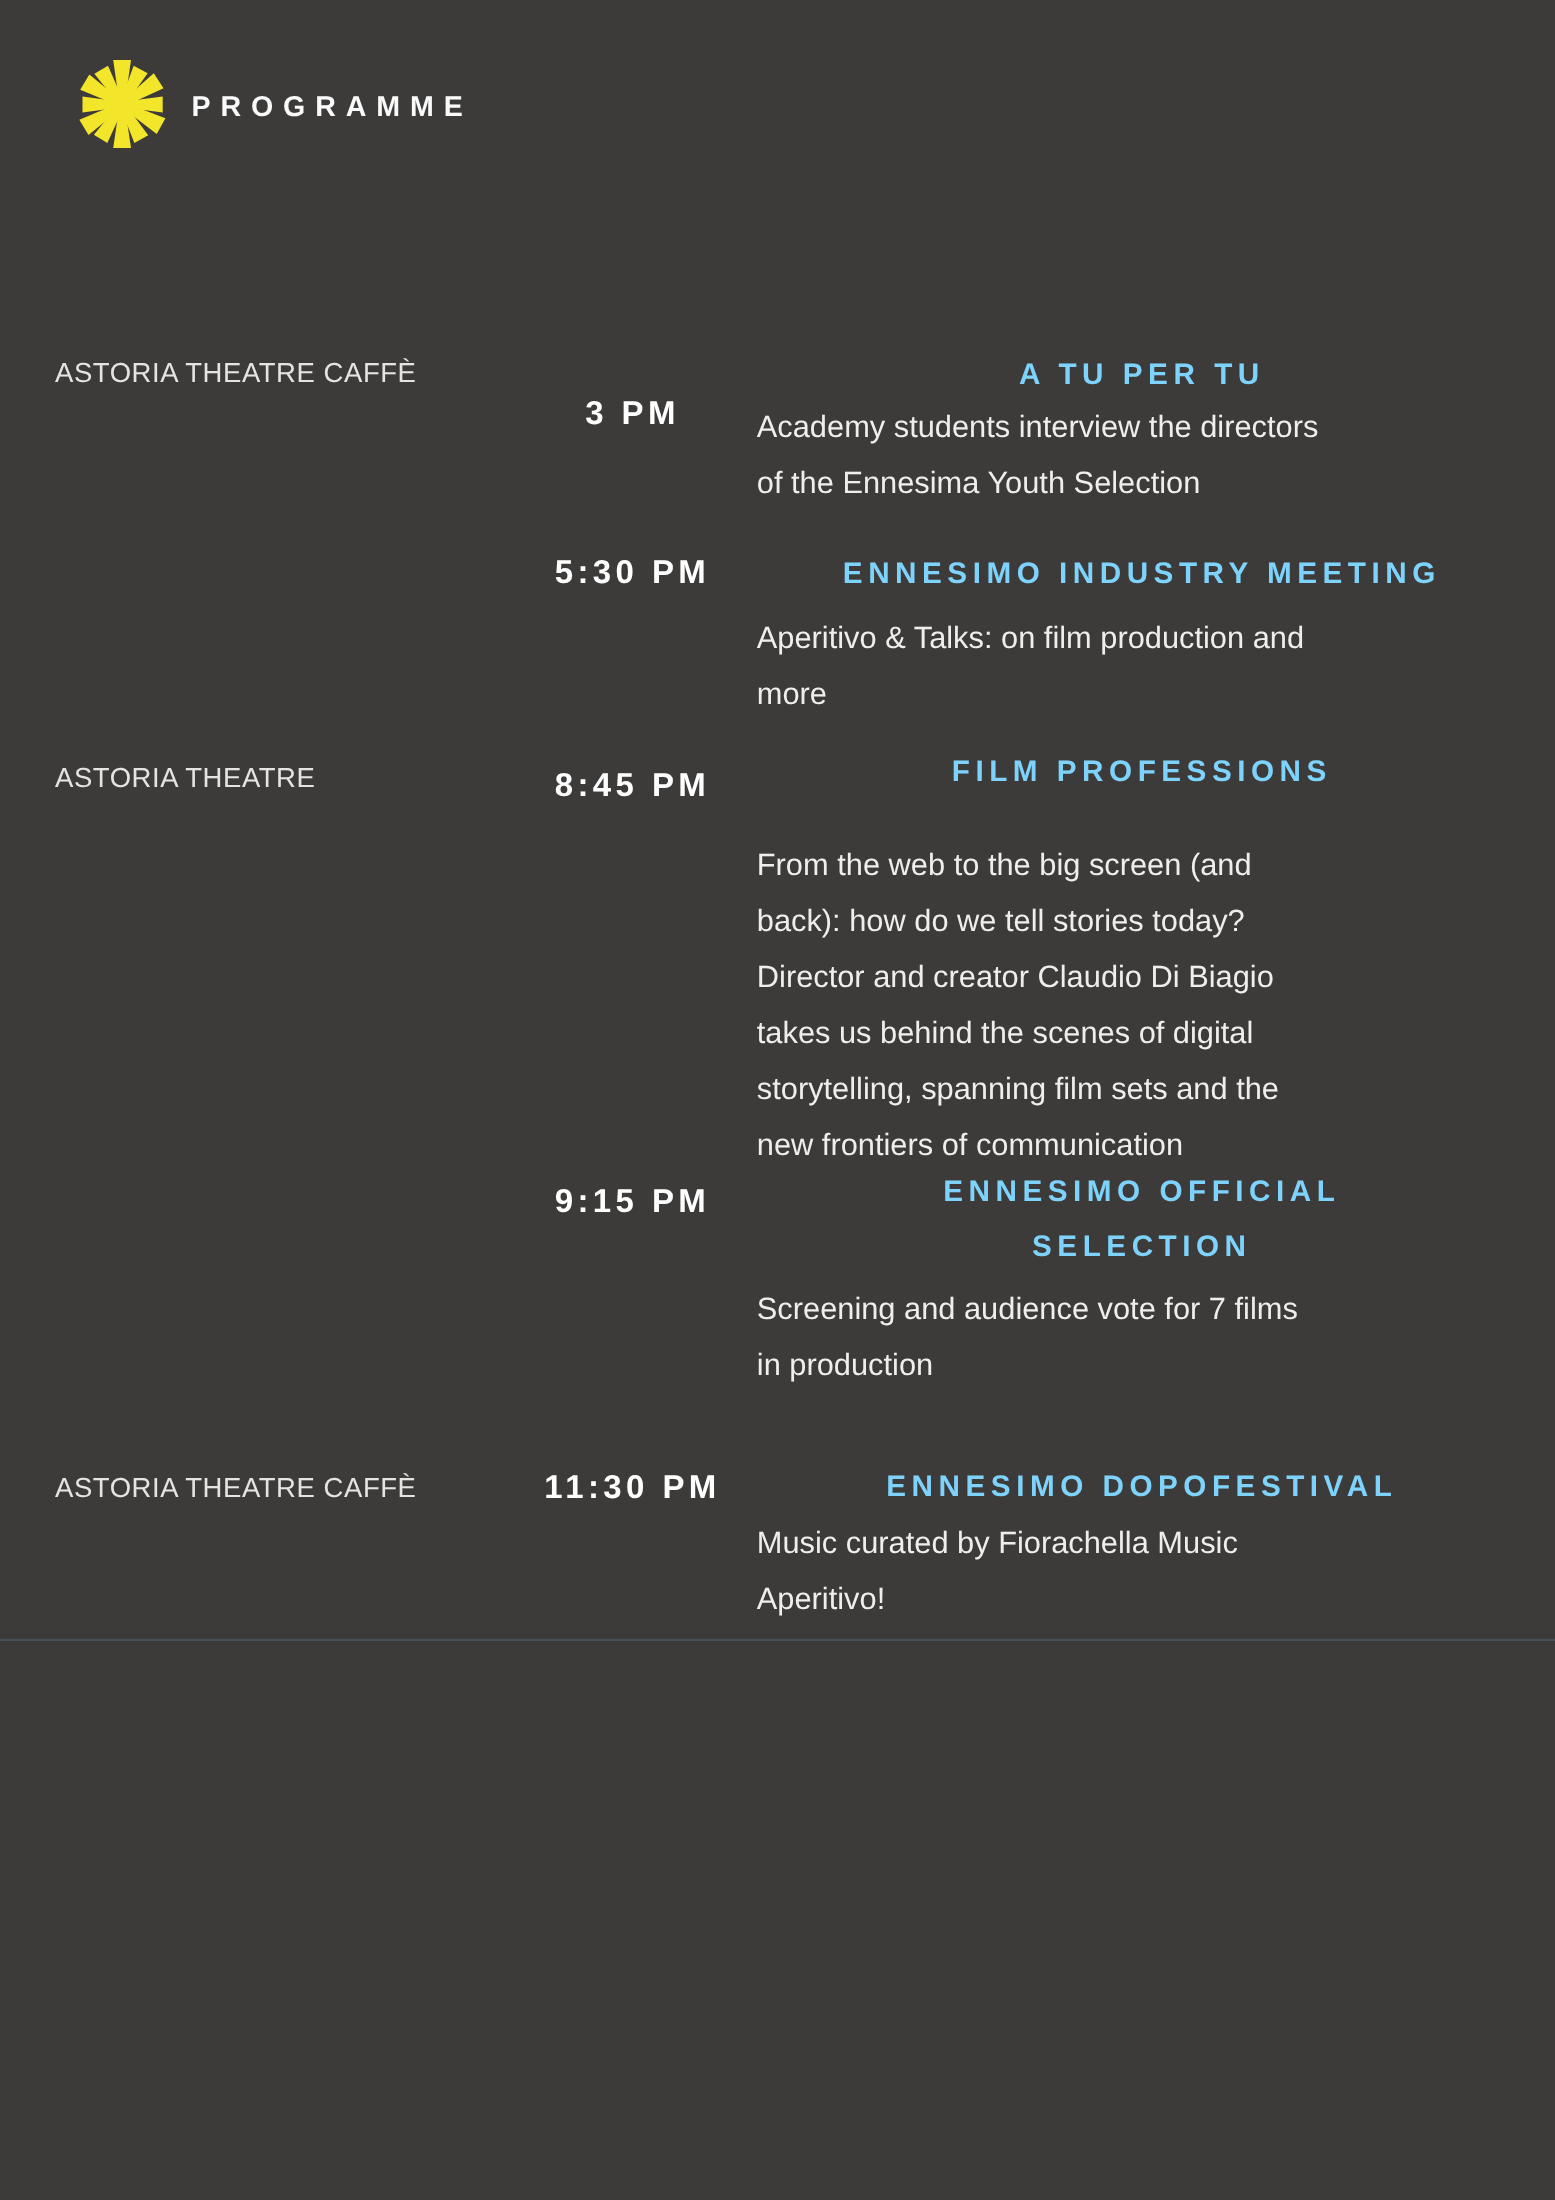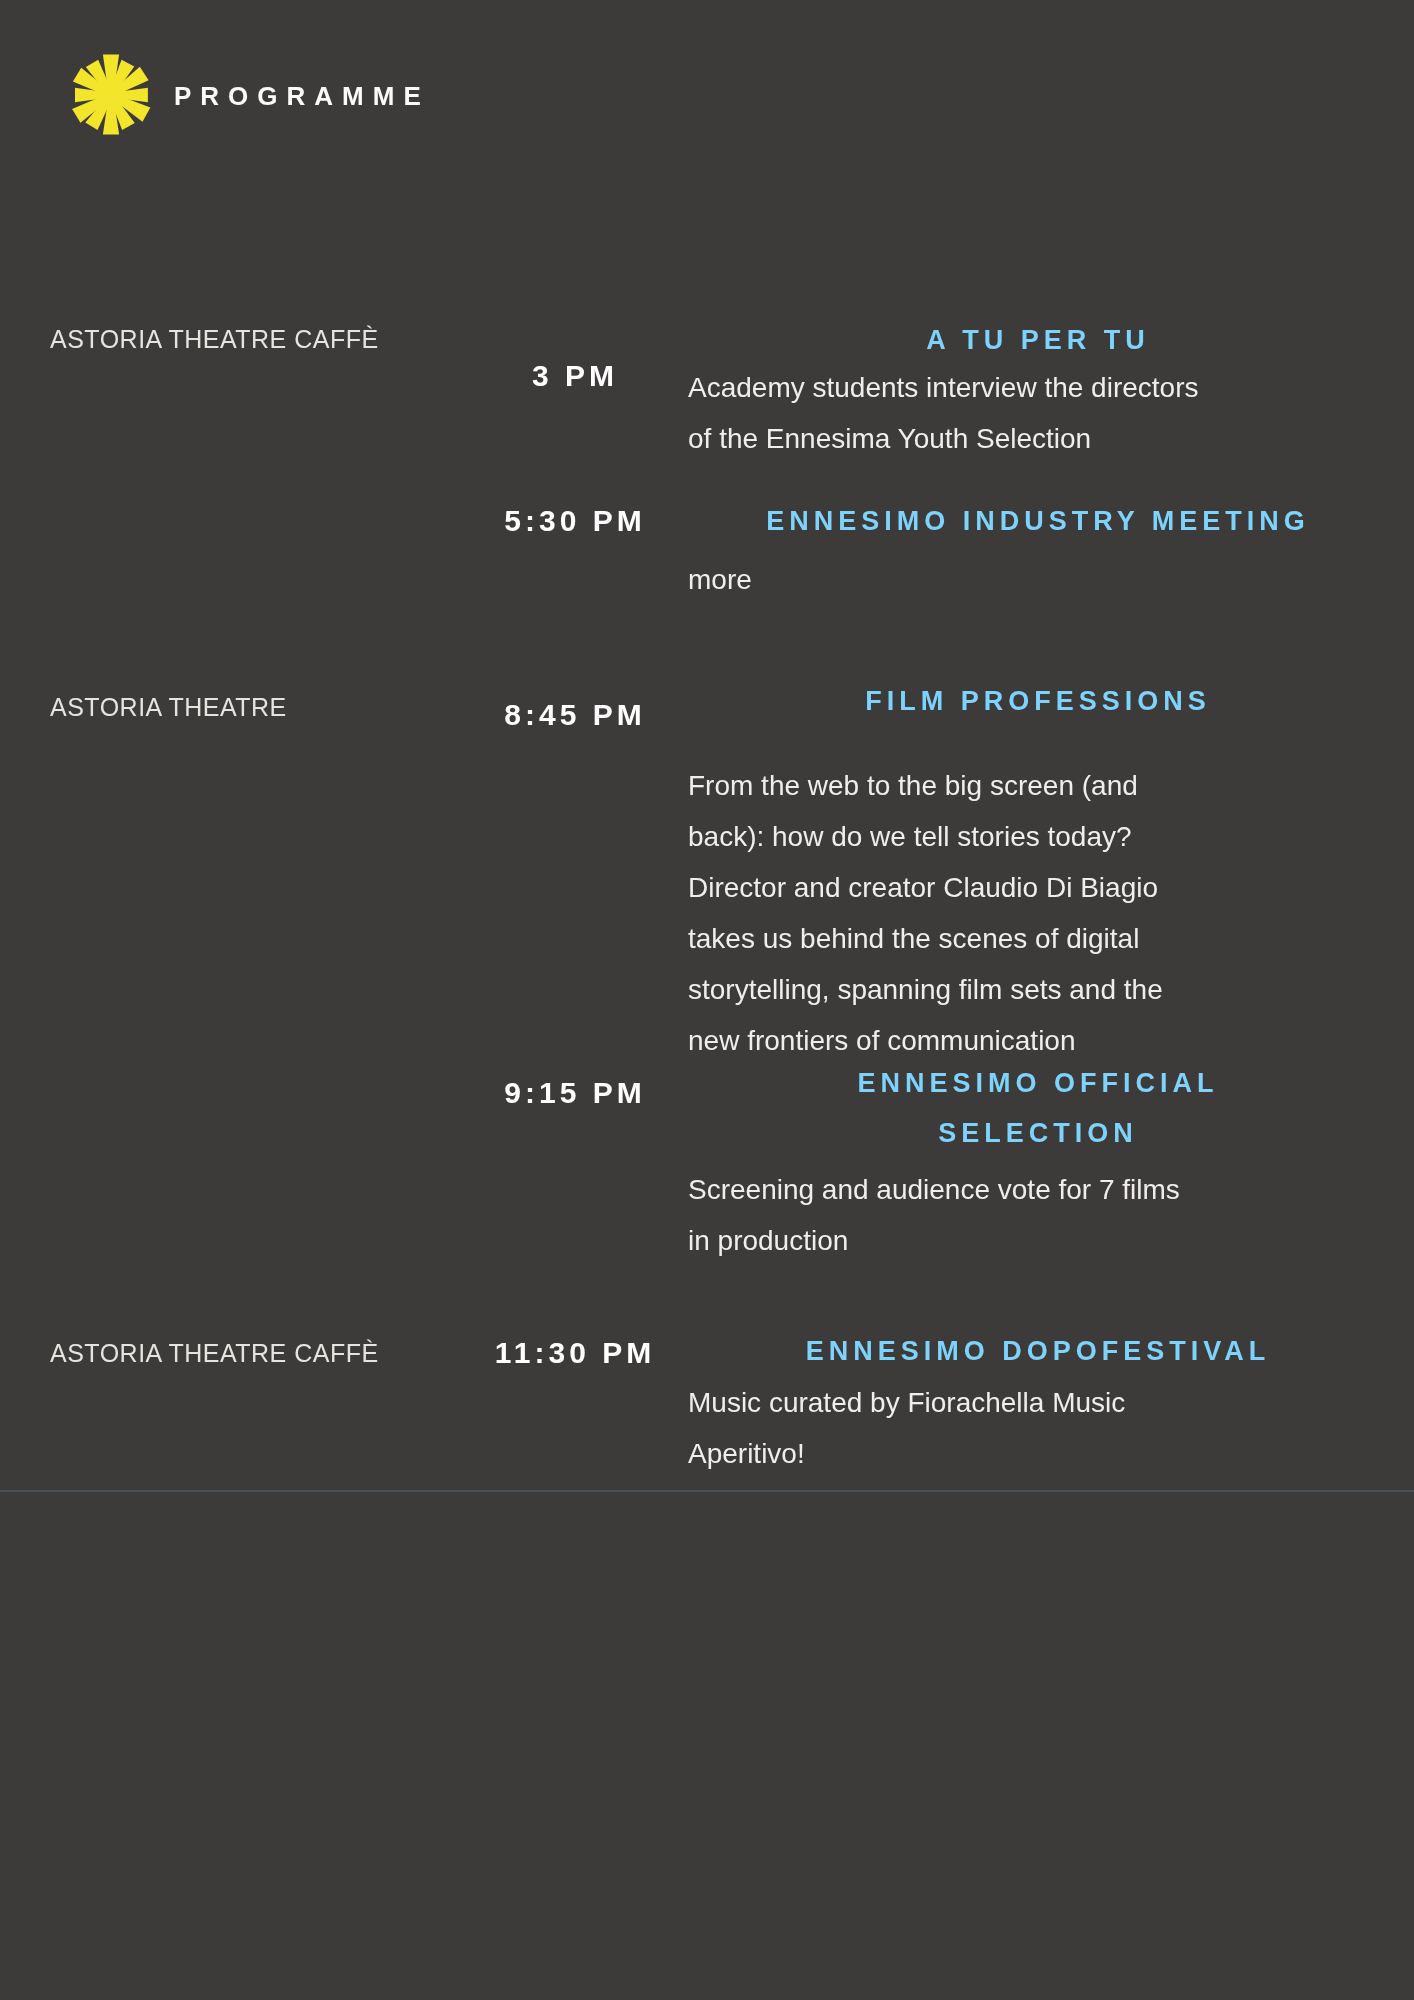--- a/index.html
+++ b/index.html
@@ -127,20 +127,21 @@
         <div>of the Ennesima Youth Selection</div>
       </div>
   </section>
 
   <section class="e2">
     <div class="time">5:30 PM</div>
     <div class="title">
         <div>ENNESIMO INDUSTRY MEETING</div>
       </div>
     <div class="desc">
+        <div>Aperitivo &amp; Talks: on film production and</div>
         <div>more</div>
       </div>
   </section>
 
   <section class="e3">
     <div class="venue">ASTORIA THEATRE</div>
     <div class="time">8:45 PM</div>
     <div class="title">
         <div>FILM PROFESSIONS</div>
       </div>

